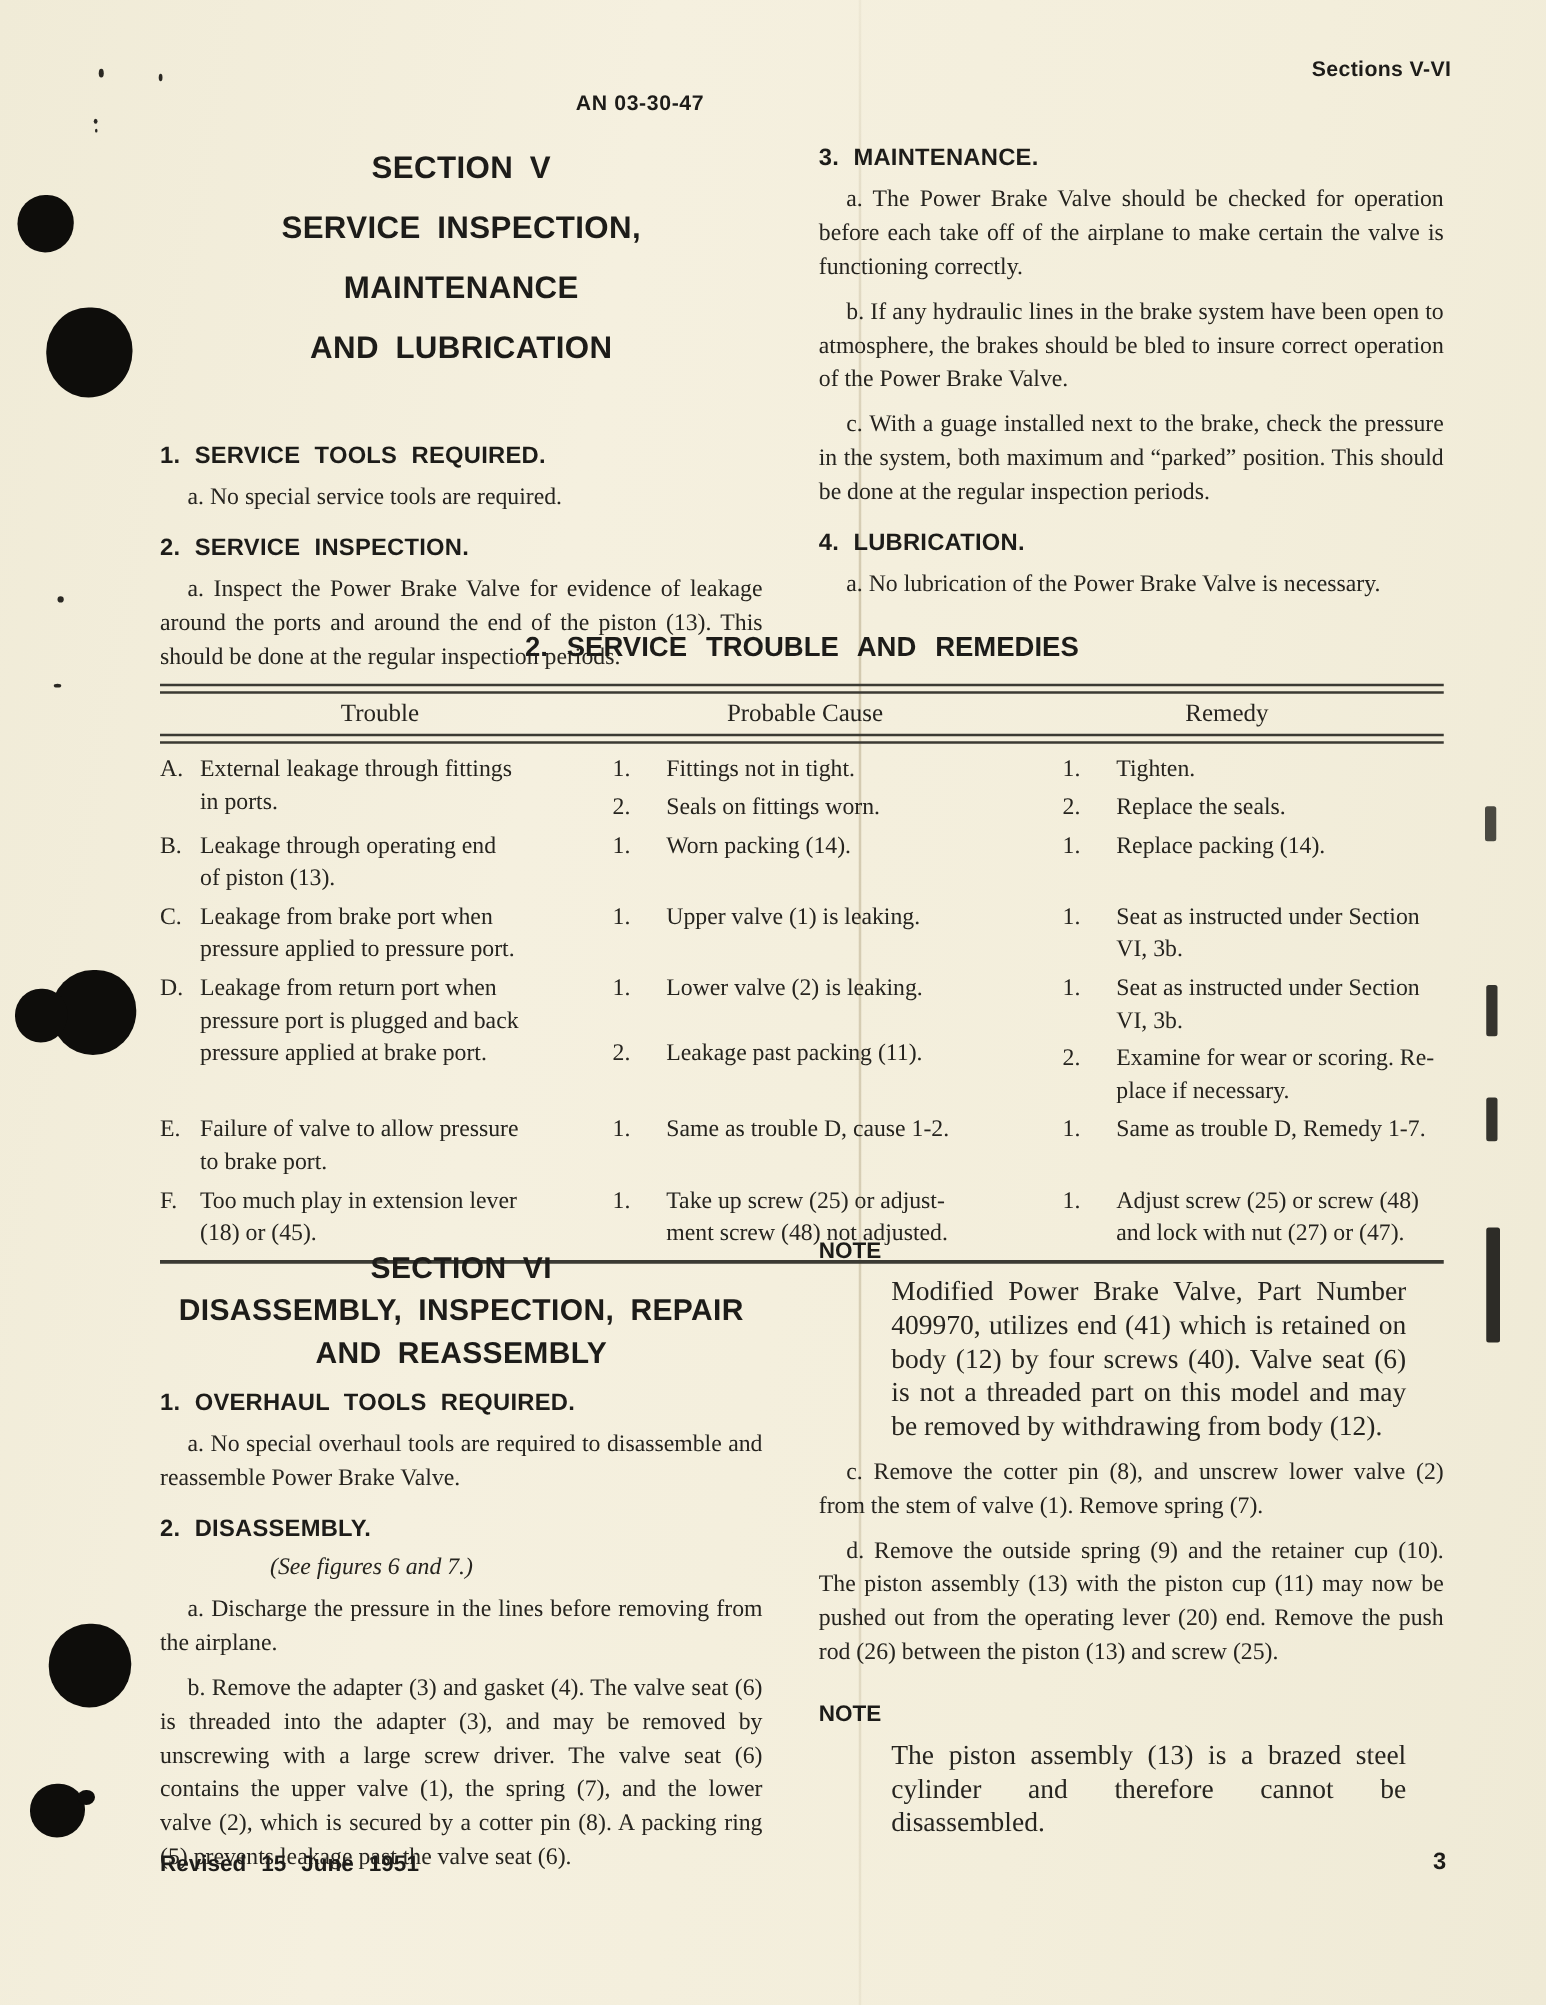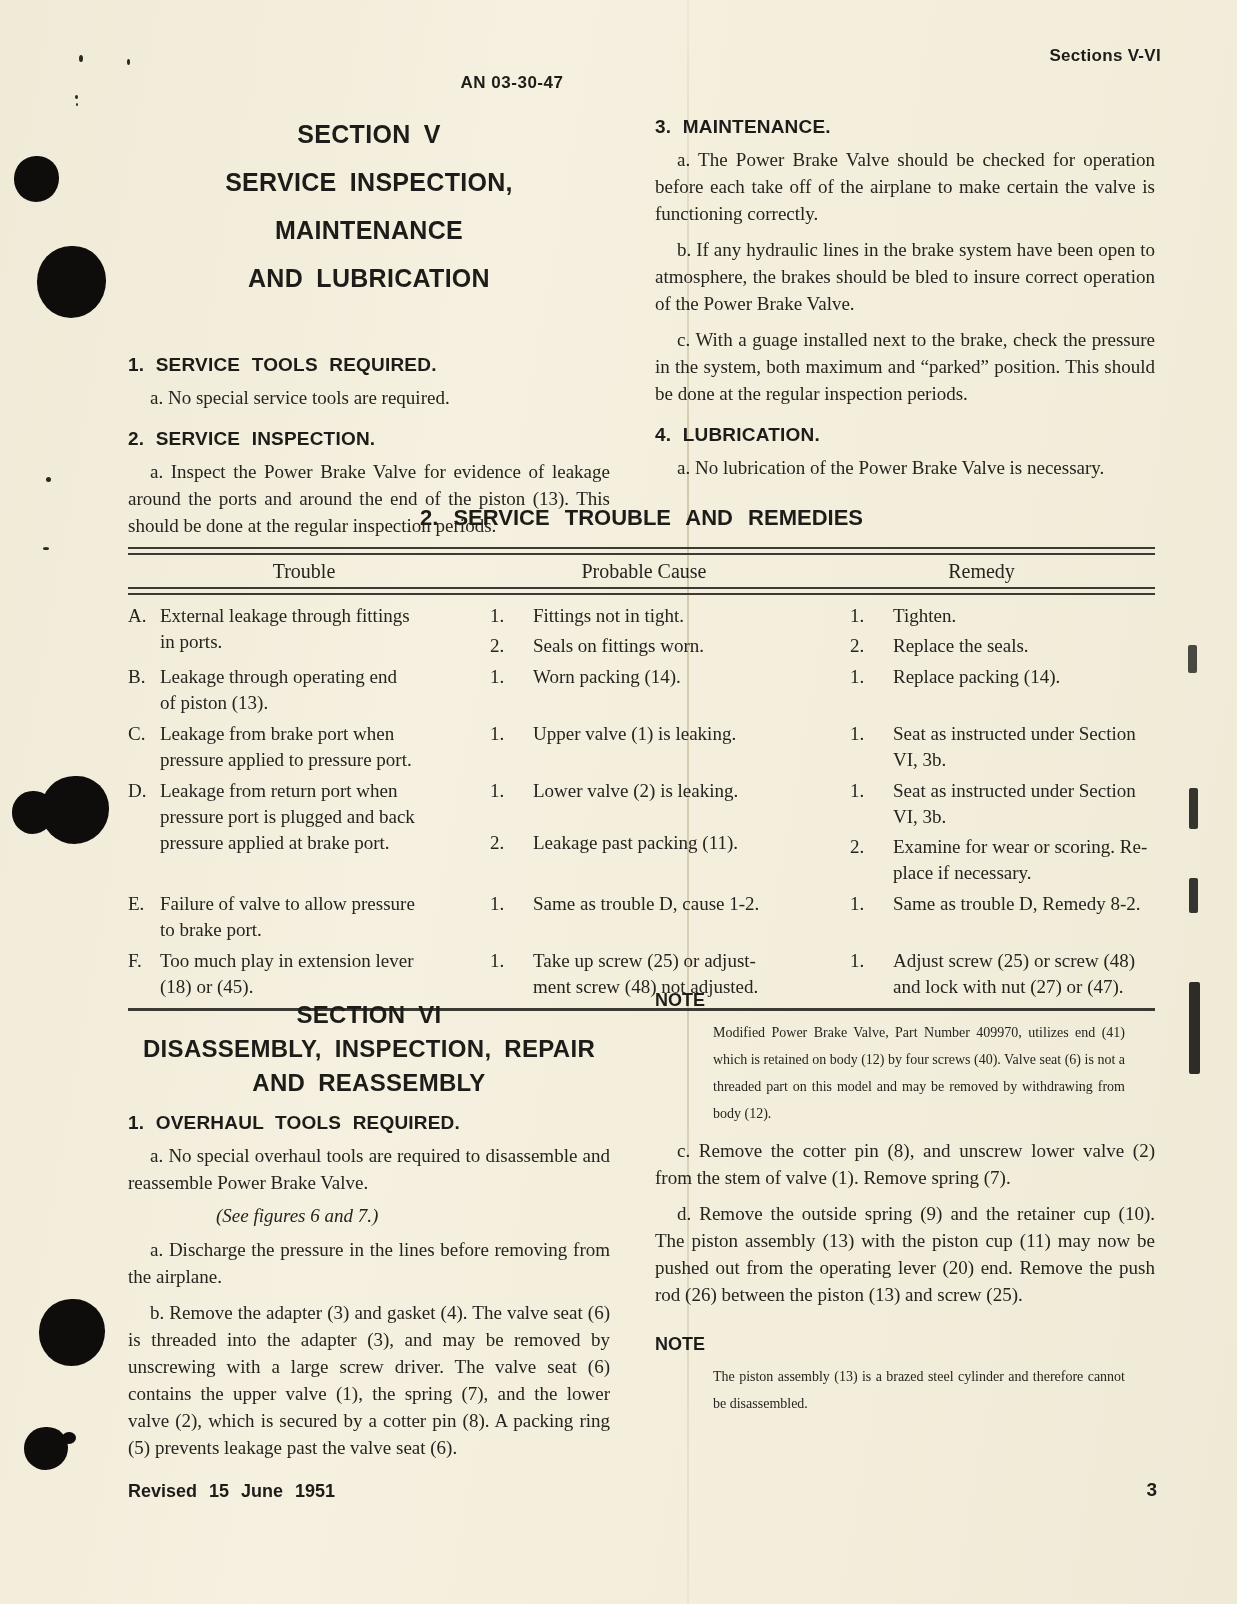--- a/index.html
+++ b/index.html
@@ -47,21 +47,21 @@
   .trouble{position:relative;padding-left:32px;}
   .tletter{position:absolute;left:0;top:0;}
   .ttext{white-space:pre-line;}
   .titem{position:relative;padding-left:43px;}
   .titem + .titem{margin-top:4px;}
   .titem.pushdown{margin-top:26px;}
   .tnum{position:absolute;left:0;top:0;}
   .titext{display:block;white-space:pre-line;}
   
   .note-label{text-align:left;font-size:18px;word-spacing:3px;margin:14px 0 8px;}
-  .note-body{font-size:14px;line-height:27px;text-align:justify;padding:0 30px 0 58px;margin:0 0 6px;}
+  .note-body{font-size:22px;line-height:27px;text-align:justify;padding:0 30px 0 58px;margin:0 0 6px;}
   
   .footer-left{position:absolute;left:128px;top:1481px;font-size:18px;word-spacing:7px;}
   .page-num{position:absolute;right:80px;top:1479px;font-size:19px;}
 </style>
 </head>
 <body>
 
 <div class="page">
 
   <div class="fold"></div>
@@ -227,21 +227,21 @@
         </div>
         <div class="tcell cause">
           <div class="titem">
               <span class="tnum">1.</span>
               <span class="titext">Same as trouble D, cause 1-2.</span>
             </div>
         </div>
         <div class="tcell remedy">
           <div class="titem">
               <span class="tnum">1.</span>
-              <span class="titext">Same as trouble D, Remedy 8-2.</span>
+              <span class="titext">Same as trouble D, Remedy 1-7.</span>
             </div>
         </div>
       </div>
 
       <div class="trow">
         <div class="tcell trouble">
           <span class="tletter">F.</span>
           <div class="ttext">Too much play in extension lever
 (18) or (45).</div>
         </div>
@@ -266,20 +266,21 @@
   </div>
 
   <div class="col col-left" style="top:998px;">
     <div class="sec-title sec-title-sm">
       <div>SECTION VI</div>
       <div>DISASSEMBLY, INSPECTION, REPAIR</div>
       <div>AND REASSEMBLY</div>
     </div>
     <div class="h" style="margin-top:12px;">1. OVERHAUL TOOLS REQUIRED.</div>
     <p class="p">a. No special overhaul tools are required to disassemble and reassemble Power Brake Valve.</p>
+    <div class="h">2. DISASSEMBLY.</div>
     <div class="seefig">(See figures 6 and 7.)</div>
     <p class="p">a. Discharge the pressure in the lines before removing from the airplane.</p>
     <p class="p">b. Remove the adapter (3) and gasket (4). The valve seat (6) is threaded into the adapter (3), and may be removed by unscrewing with a large screw driver. The valve seat (6) contains the upper valve (1), the spring (7), and the lower valve (2), which is secured by a cotter pin (8). A packing ring (5) prevents leakage past the valve seat (6).</p>
   </div>
 
   <div class="col col-right" style="top:976px;">
     <div class="sans note-label">NOTE</div>
     <p class="note-body">Modified Power Brake Valve, Part Number 409970, utilizes end (41) which is retained on body (12) by four screws (40). Valve seat (6) is not a threaded part on this model and may be removed by withdrawing from body (12).</p>
     <p class="p" style="margin-top:10px;">c. Remove the cotter pin (8), and unscrew lower valve (2) from the stem of valve (1). Remove spring (7).</p>
     <p class="p">d. Remove the outside spring (9) and the retainer cup (10). The piston assembly (13) with the piston cup (11) may now be pushed out from the operating lever (20) end. Remove the push rod (26) between the piston (13) and screw (25).</p>

